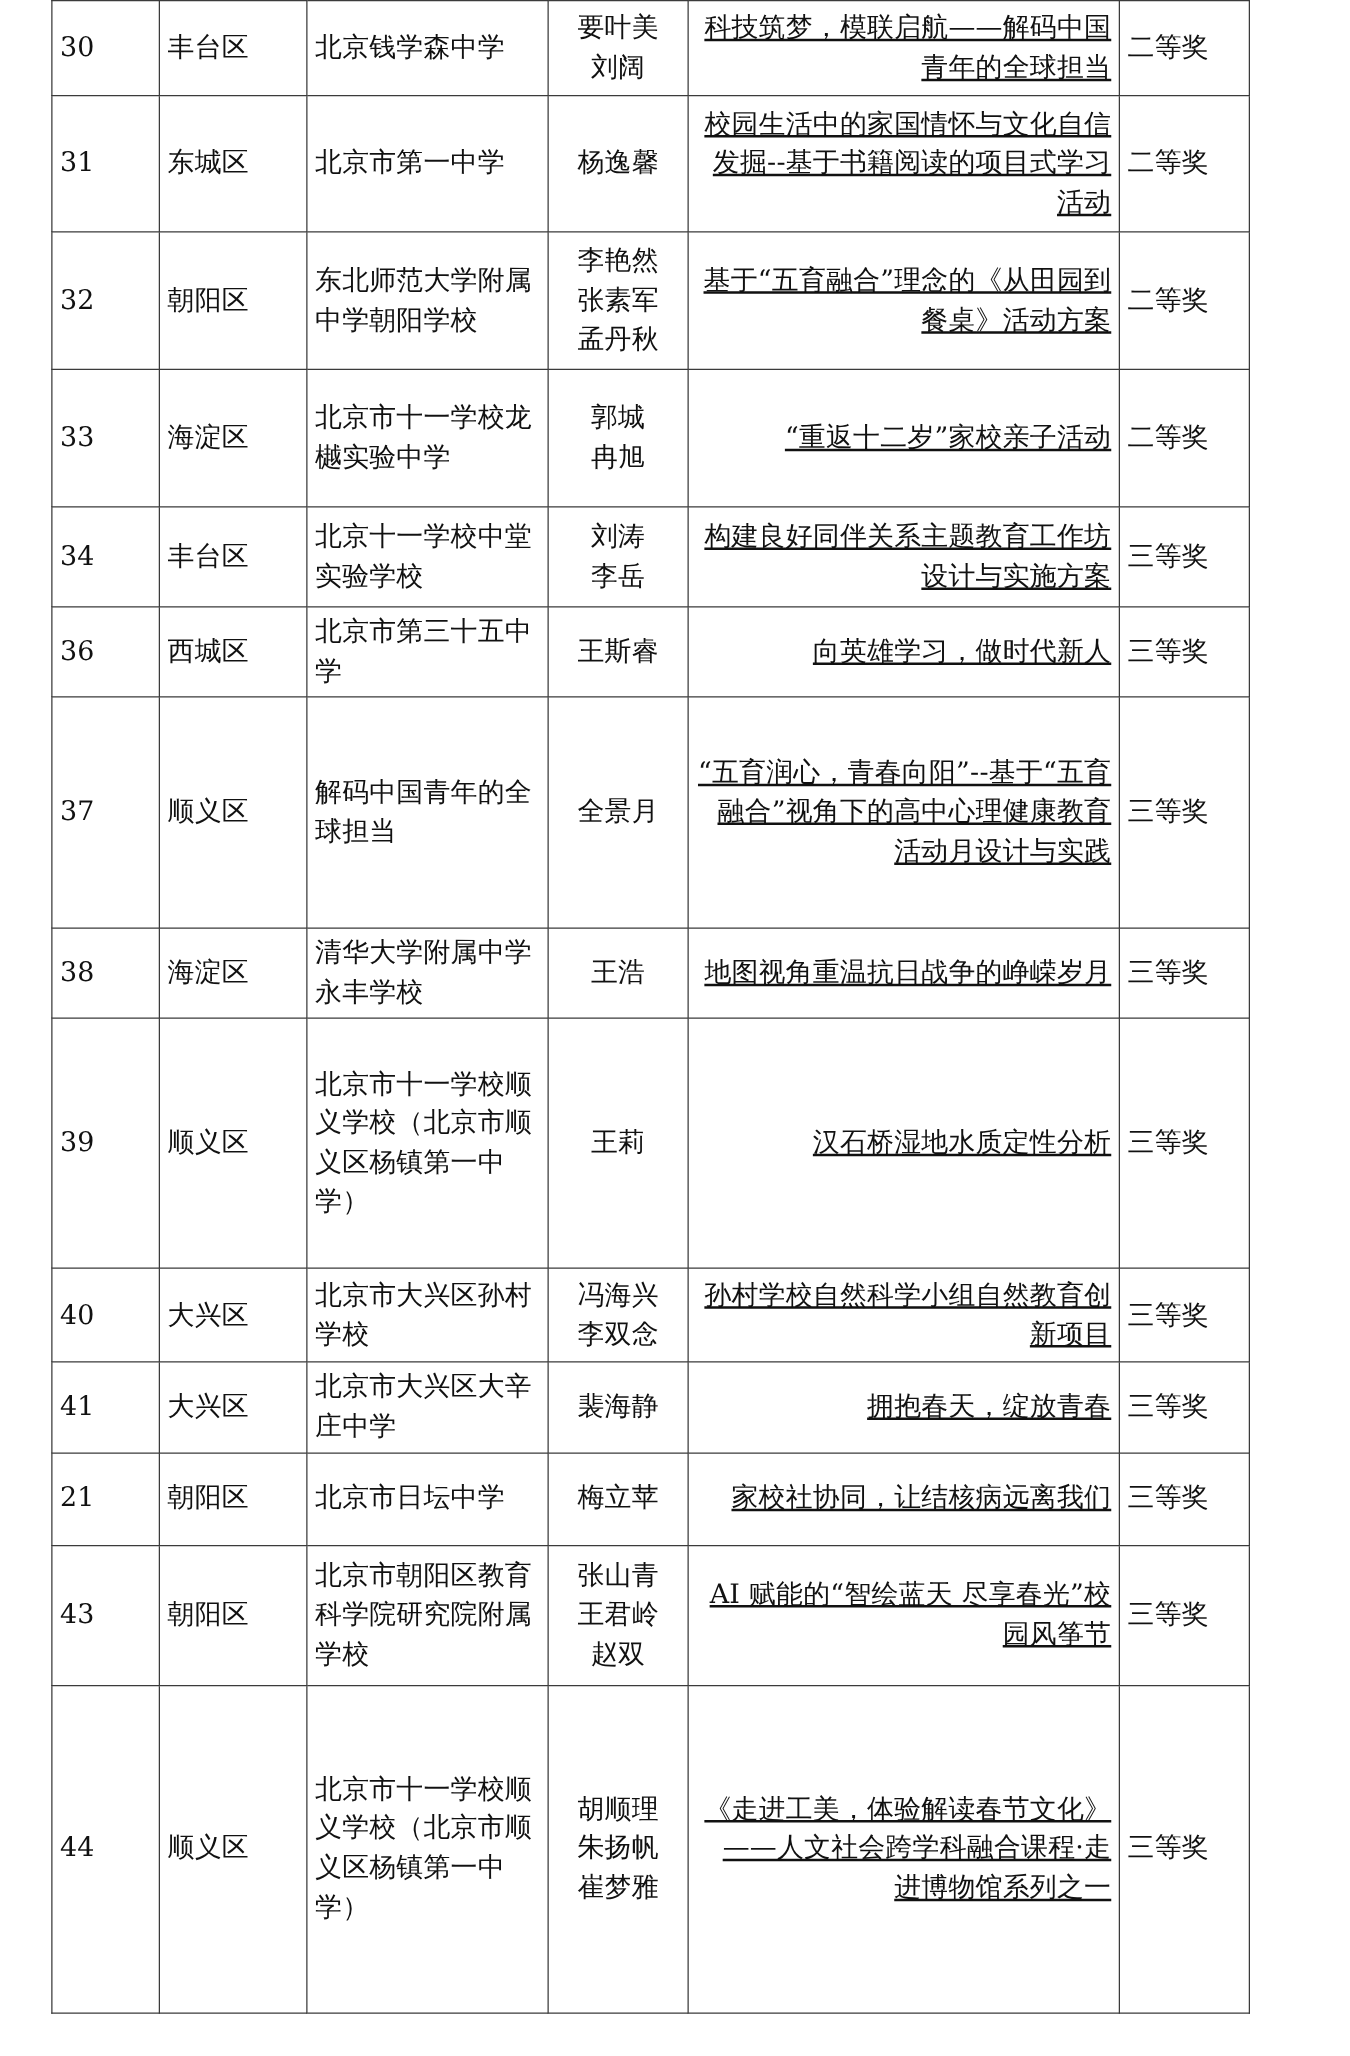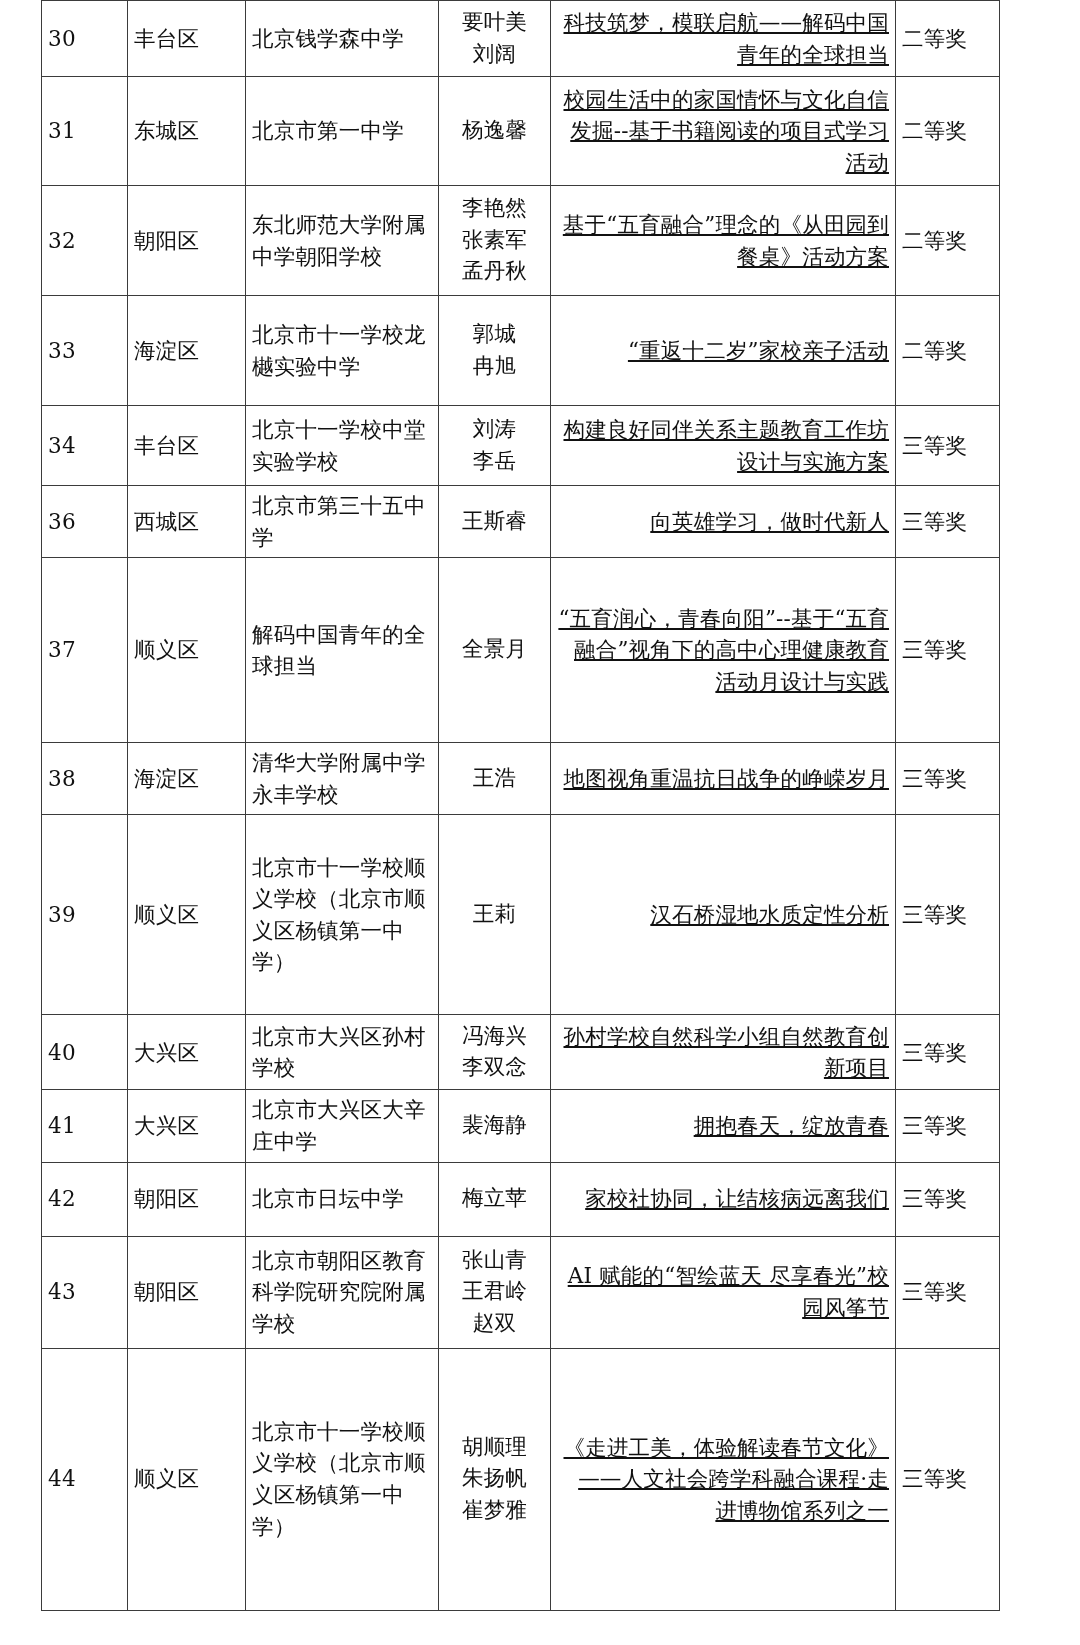--- a/index.html
+++ b/index.html
@@ -160,21 +160,21 @@
         </tr>
         <tr style="height: 62px;">
           <td class="seq">41</td>
           <td class="district">大兴区</td>
           <td class="school">北京市大兴区大辛庄中学</td>
           <td class="authors multiline">裴海静</td>
           <td class="title">拥抱春天，绽放青春</td>
           <td class="award">三等奖</td>
         </tr>
         <tr style="height: 74px;">
-          <td class="seq">42</td>
+          <td class="seq">21</td>
           <td class="district">朝阳区</td>
           <td class="school">北京市日坛中学</td>
           <td class="authors multiline">梅立苹</td>
           <td class="title">家校社协同，让结核病远离我们</td>
           <td class="award">三等奖</td>
         </tr>
         <tr style="height: 112px;">
           <td class="seq">43</td>
           <td class="district">朝阳区</td>
           <td class="school">北京市朝阳区教育科学院研究院附属学校</td>

